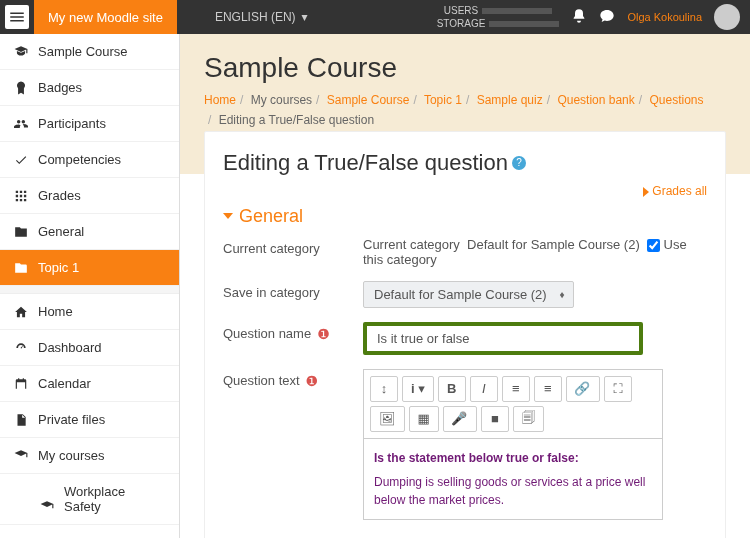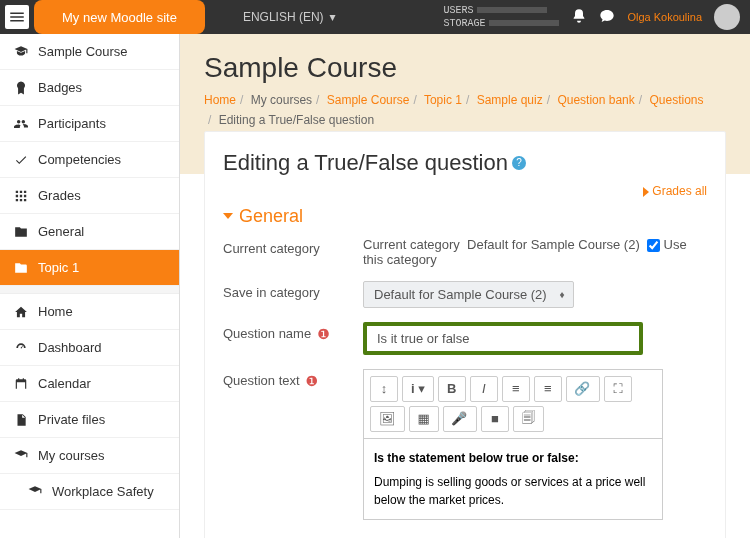--- a/index.html
+++ b/index.html
@@ -2,34 +2,34 @@
 <html><head>
 <meta charset="utf-8">
 <style>
 * { box-sizing: border-box; margin: 0; padding: 0; }
 body { font-family: -apple-system, "Segoe UI", Arial, sans-serif; font-size: 14px; color: #333; background: #f5f5f5; overflow: hidden; }
 .app { width: 750px; height: 538px; display: flex; flex-direction: column; }
 .topbar { height: 34px; background: #333; display: flex; align-items: center; color: #fff; }
 .hamburger { width: 34px; display: flex; align-items: center; justify-content: center; }
 .hamburger svg { width: 18px; height: 18px; fill: #333; }
 .hamburger-box { background: #fff; width: 24px; height: 24px; display:flex; align-items:center; justify-content:center; border-radius:2px;}
-.brand { background: #f98012; color: #fff; height: 34px; display: flex; align-items: center; padding: 0 28px; font-size: 13px; border-radius: 8px; }
+.brand { background: #f98012; color: #fff; height: 34px; display: flex; align-items: center; padding: 0 14px; font-size: 13px; }
 .lang { margin-left: 38px; font-size: 12px; color: #ccc; display:flex; align-items:center; gap:6px;}
 .topright { margin-left: auto; display: flex; align-items: center; gap: 12px; padding-right: 10px; }
-.storage { font-size: 10px; text-align: left; color: #ccc; line-height: 1.3; font-family: Liberation Mono, monospace; }
+.storage { font-size: 10px; text-align: center; color: #ccc; line-height: 1.3; }
 .storage .bar { width: 70px; height: 6px; background: #555; display: inline-block; vertical-align: middle; margin-left: 4px; }
 .storage .bar2 { width: 70px; height: 6px; background: #555; display: inline-block; vertical-align: middle; margin-left: 4px; }
 .icon-top { color: #fff; }
 .username { color: #f98012; font-size: 11px; text-align: center; }
 .avatar { width: 26px; height: 26px; border-radius: 50%; background: #ccc; }
 .body { flex: 1; display: flex; overflow: hidden; }
 .sidebar { width: 180px; background: #fff; border-right: 1px solid #ddd; overflow-y: auto; }
 .side-item { padding: 10px 14px; display: flex; align-items: center; gap: 10px; font-size: 13px; color: #333; border-bottom: 1px solid #f0f0f0; cursor: pointer; }
 .side-item.active { background: #f98012; color: #fff; }
-.side-item.indent { padding-left: 28px; align-items: flex-end; }
+.side-item.indent { padding-left: 40px; align-items: flex-end; }
 .side-sep { height: 8px; background: #f5f5f5; border-bottom: 1px solid #eee; }
 .icon16 { width: 14px; height: 14px; flex-shrink: 0; }
 .main { flex: 1; overflow-y: auto; position: relative; background: linear-gradient(180deg, #f6ebd5 0%, #f6ebd5 140px, #fff 140px); }
 .main-inner { padding: 18px 24px; }
 .page-title { font-size: 28px; font-weight: 300; color: #333; margin-bottom: 6px; }
 .breadcrumb { font-size: 12px; color: #666; line-height: 1.7; margin-bottom: 0; }
 .breadcrumb .bc { color: #f98012; }
 .breadcrumb .bc.muted { color: #666; }
 .breadcrumb .sep { color: #aaa; margin: 0 4px; }
 .card { background: #fff; border: 1px solid #eee; padding: 18px 18px 30px 18px; border-radius: 2px; }
@@ -41,21 +41,21 @@
 .caret-right { width:0; height:0; border-top:5px solid transparent; border-bottom:5px solid transparent; border-left:6px solid #f98012;}
 .form-row { display: flex; margin-bottom: 14px; font-size: 13px; }
 .form-label { width: 140px; color: #555; padding-top: 4px; display:flex; align-items:flex-start; gap:6px;}
 .req { color: #d9534f; font-size: 14px; }
 .form-field { flex: 1; color: #555; }
 .select { border: 1px solid #ccc; background: #eef0f2; padding: 5px 26px 5px 10px; font-size: 13px; color: #555; display: inline-flex; align-items:center; gap:8px; position:relative; border-radius:2px;}
 .select .sort { font-size:10px; color:#666; position:absolute; right:8px;}
 .input { border: 4px solid #4d7c0f; background: #fff; padding: 5px 10px; font-size: 13px; color: #555; width: 280px; border-radius:2px;}
 .toolbar { border: 1px solid #ccc; padding: 6px; display:flex; flex-wrap:wrap; gap:4px; width: 300px;}
 .tbtn { border: 1px solid #ccc; background: #fff; padding: 4px 8px; font-size: 13px; display:flex; align-items:center; justify-content:center; min-width:28px; height:26px; border-radius:2px;}
-.editor { border: 1px solid #ccc; border-top:none; padding: 10px; font-size: 12px; color: #000000; width: 300px; line-height:1.5;}
+.editor { border: 1px solid #ccc; border-top:none; padding: 10px; font-size: 12px; color: #701a75; width: 300px; line-height:1.5;}
 .editor b { display:block; margin-bottom:6px; font-size:12px;}
 .checkbox { vertical-align:middle;}
 </style>
 </head>
 <body>
 
 <div class="app">
   <div class="topbar">
     <div class="hamburger">
       <div class="hamburger-box">

